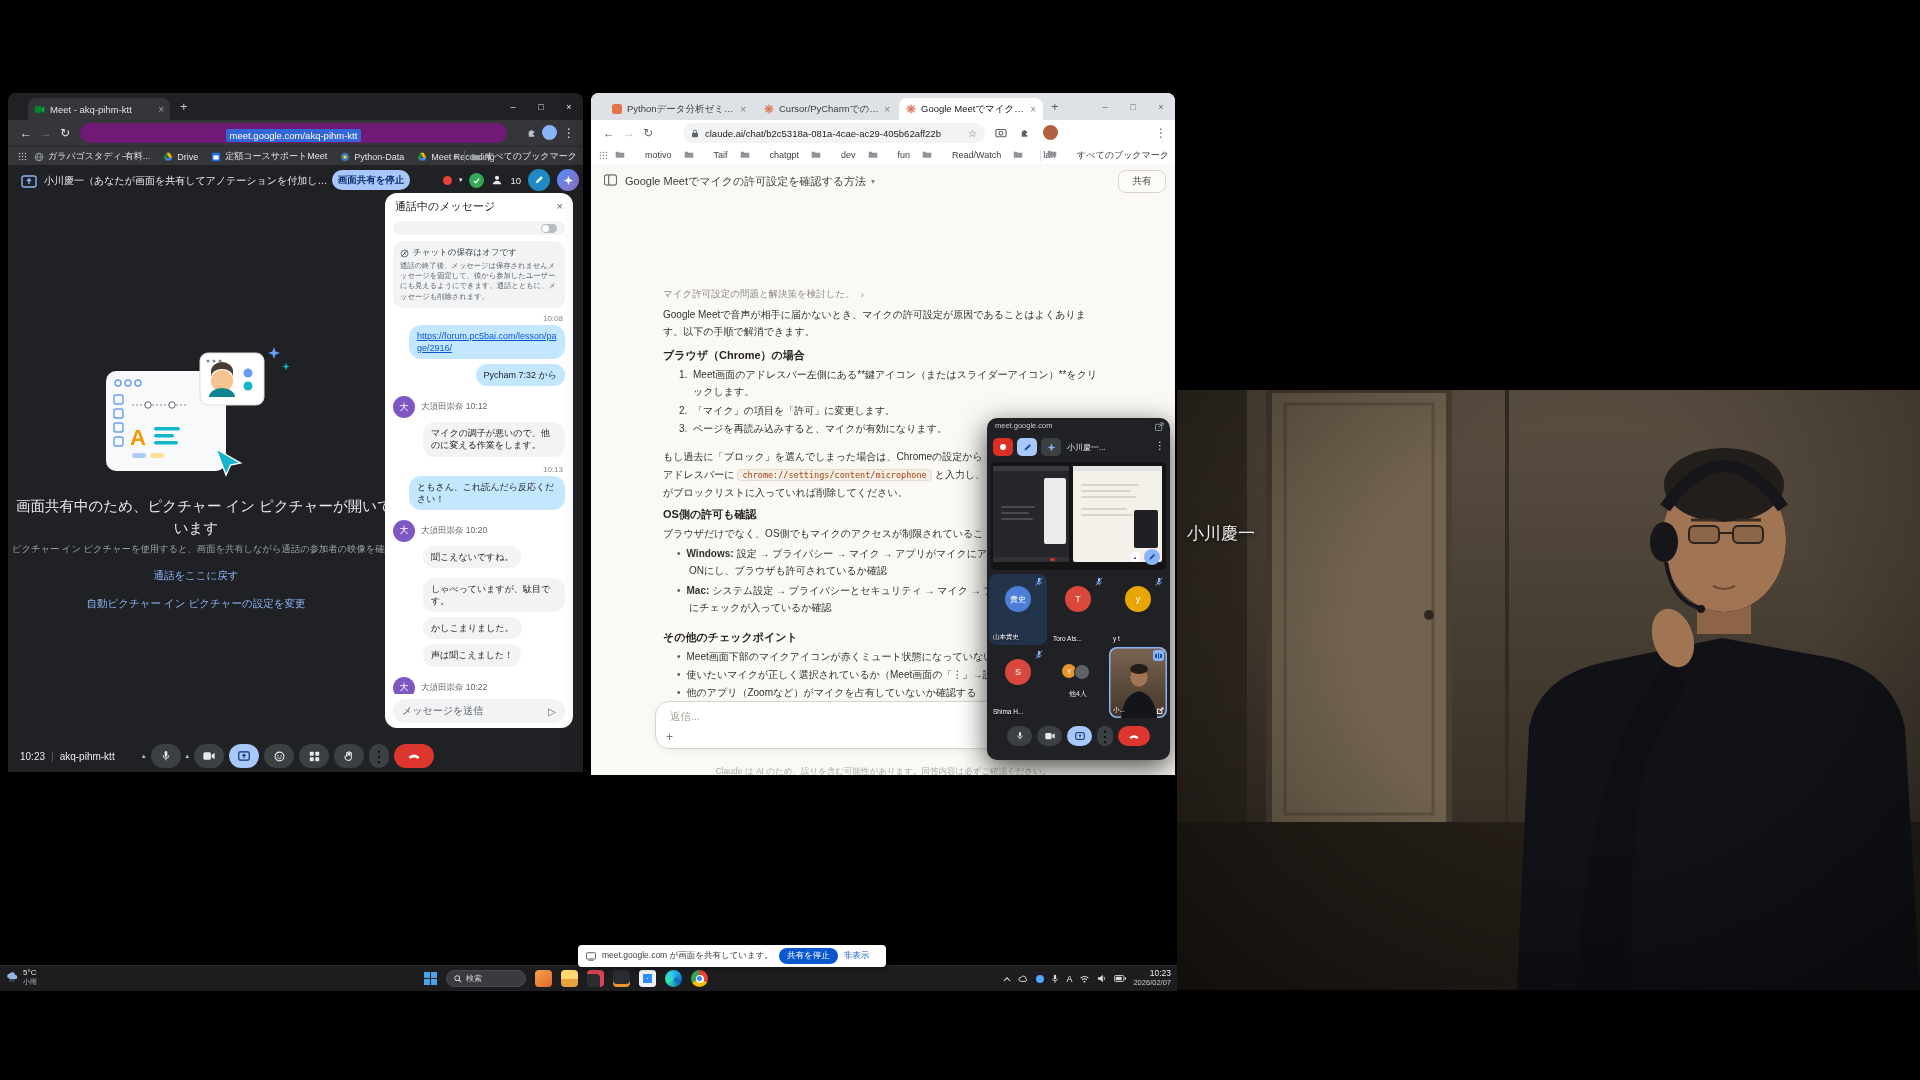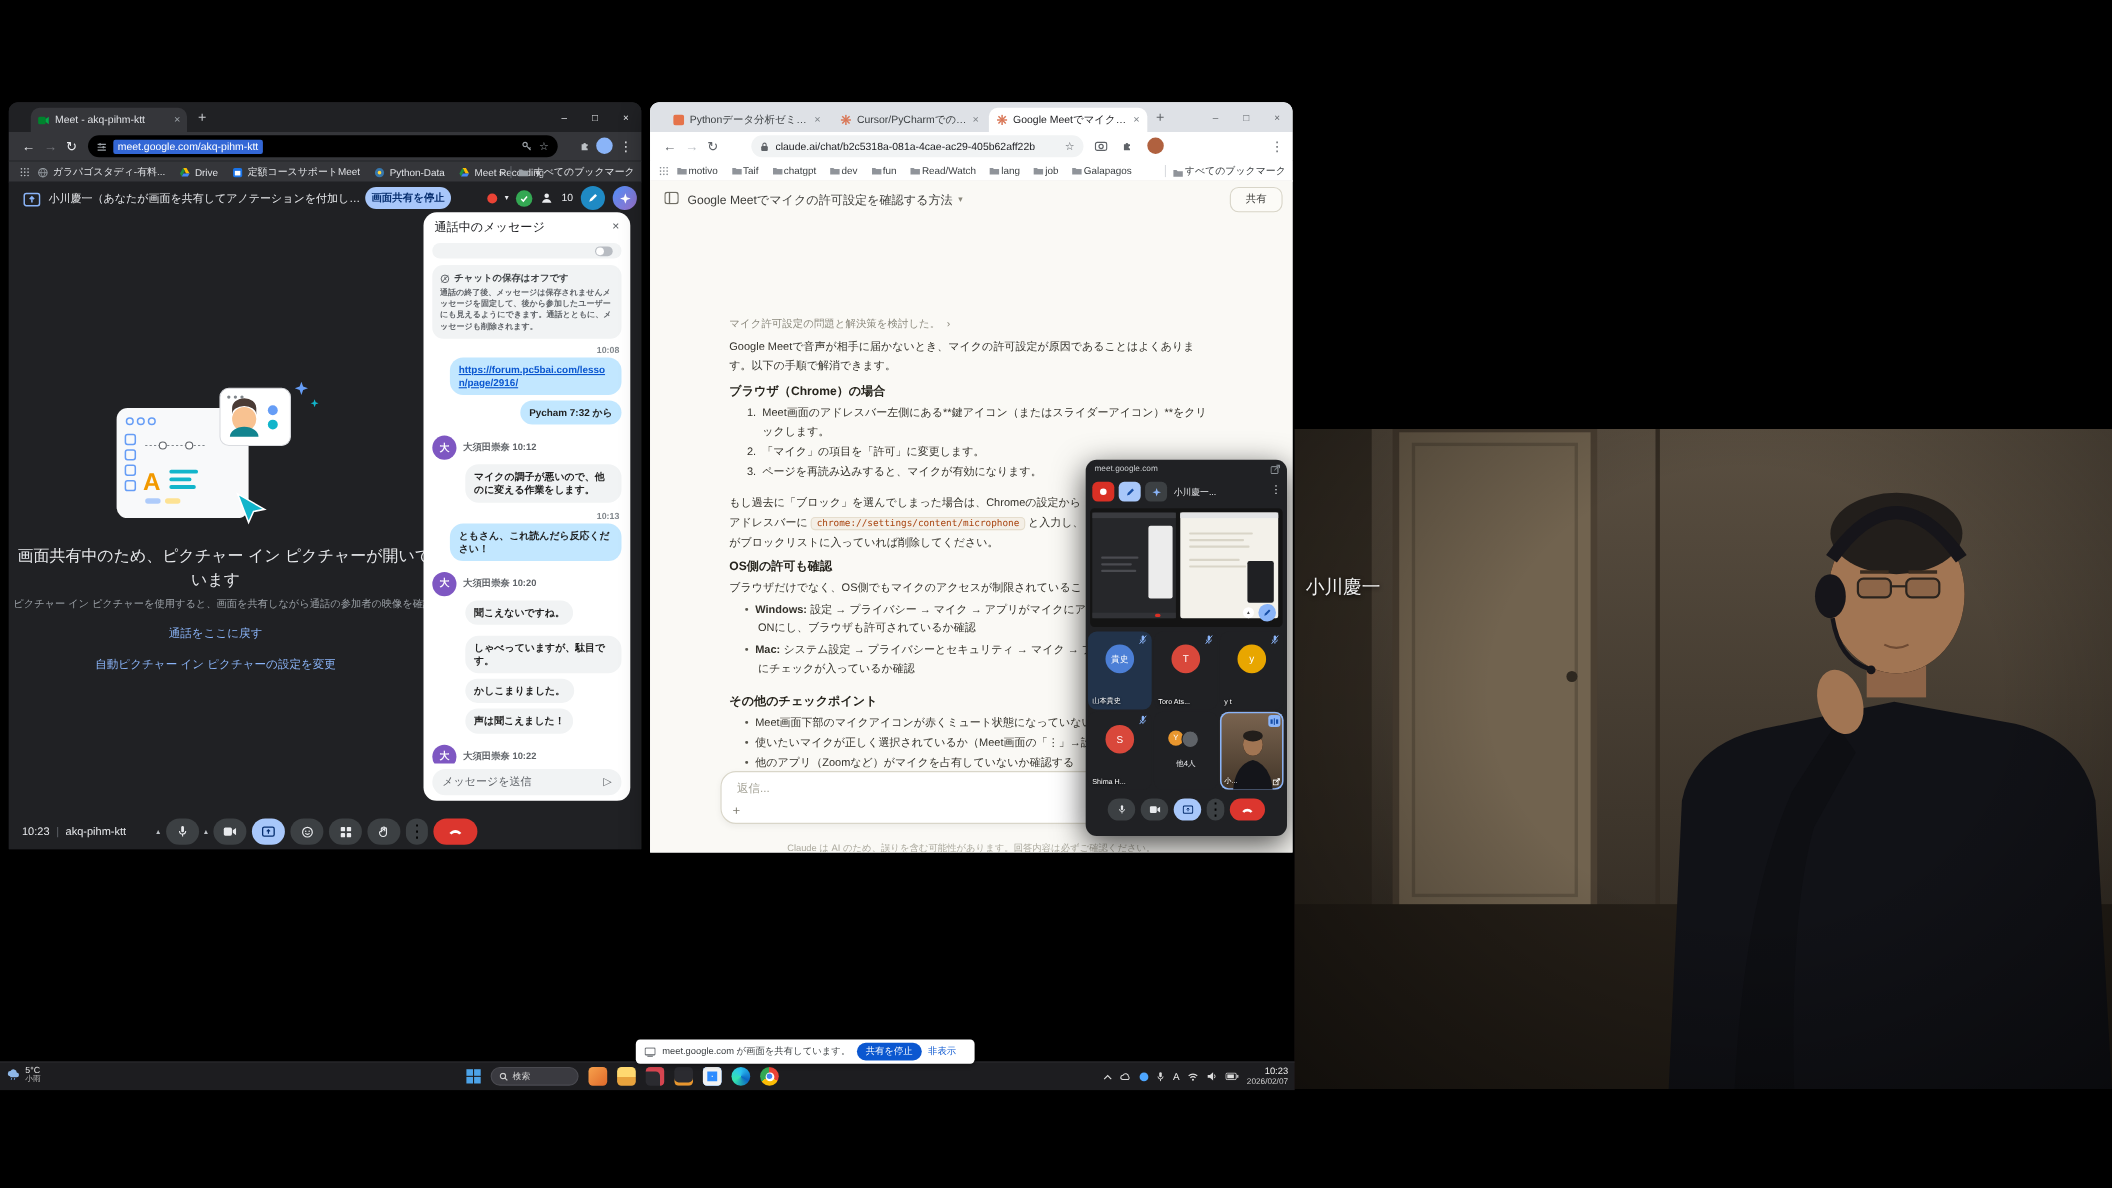--- a/index.html
+++ b/index.html
@@ -18,21 +18,21 @@
   .mw-tab-title{flex:1;font-size:9.5px;color:#dfe1e5;}
   .tab-x{font-size:10px;color:#9aa0a6;cursor:default;}
   .mw-newtab{position:absolute;left:172px;top:6px;font-size:13px;color:#c6c8cc;}
   .wc{position:absolute;right:0;top:0;height:27px;display:flex;}
   .wc span{width:28px;height:27px;display:flex;align-items:center;justify-content:center;font-size:9px;}
   .wc-dark span{color:#e8eaed;}
   .wc-light span{color:#5f6368;}
   .mw-nav{position:absolute;left:0;top:27px;right:0;height:26px;background:#35363a;}
   .nav-ic{font-size:12px;color:#e8eaed;}
   .nav-ic.dim{color:#75787d;}
-  .mw-urlbar{position:absolute;left:72px;top:3px;width:427px;height:20px;background:#000000;border-radius:10px;display:flex;align-items:center;padding:0 8px;box-sizing:border-box;gap:6px;}
+  .mw-urlbar{position:absolute;left:72px;top:3px;width:427px;height:20px;background:#701a75;border-radius:10px;display:flex;align-items:center;padding:0 8px;box-sizing:border-box;gap:6px;flex-direction:column;}
   .url-sel{font-size:9.5px;color:#fff;background:#3367d6;padding:1px 4px;border-radius:2px;white-space:nowrap;}
   .mw-avatar{width:15px;height:15px;border-radius:50%;background:#8ab4f8;}
   .mw-bmk{position:absolute;left:0;top:53px;right:0;height:19px;background:#35363a;border-top:1px solid #2a2b2e;}
   .bmk-item{display:flex;align-items:center;gap:4px;font-size:9px;color:#dfe1e5;white-space:nowrap;}
   .bmk-right{position:absolute;right:6px;top:0;height:19px;display:flex;align-items:center;gap:6px;}
   .bmk-sep{width:1px;height:11px;background:#5f6368;}
   .mw-page{position:absolute;left:0;top:72px;right:0;height:607px;background:#202124;overflow:hidden;}
 
   
   .banner-text{position:absolute;left:36px;top:9px;width:284px;font-size:10px;color:#e8eaed;}
@@ -58,21 +58,21 @@
   .ctl-btn{width:30px;height:24px;border-radius:12px;background:#3c4043;display:flex;align-items:center;justify-content:center;}
   .ctl-btn.lit{background:#a8c7fa;}
   .ctl-chv{font-size:7px;color:#bdc1c6;}
   .hangup{width:40px;height:24px;border-radius:12px;background:#dc362e;display:flex;align-items:center;justify-content:center;}
 
   
   #chat-panel{position:absolute;left:377px;top:28px;width:188px;height:535px;background:#fff;border-radius:12px;overflow:hidden;}
   .chat-head{position:absolute;left:0;top:0;right:0;height:26px;display:flex;align-items:center;padding:0 10px;box-sizing:border-box;}
   .chat-title{flex:1;font-size:11px;color:#202124;font-weight:500;}
   .chat-x{font-size:11px;color:#5f6368;}
-  .chat-body{position:absolute;left:0;top:26px;right:0;bottom:34px;padding:0 8px;overflow:hidden;font-weight:bold;}
+  .chat-body{position:absolute;left:0;top:26px;right:0;bottom:34px;padding:0 8px;overflow:hidden;}
   .cut-card{height:14px;margin-top:2px;background:#f1f3f4;border-radius:8px;position:relative;}
   .cut-toggle{position:absolute;right:8px;top:3px;width:16px;height:9px;border-radius:5px;background:#b8bcc2;}
   .cut-toggle::after{content:"";position:absolute;left:1px;top:1px;width:7px;height:7px;border-radius:50%;background:#fff;}
   .notice-card{margin-top:6px;background:#f1f3f4;border-radius:10px;padding:6px 7px;}
   .notice-title{display:flex;align-items:center;gap:4px;font-size:8.5px;color:#3c4043;}
   .notice-body{margin-top:2px;font-size:7.3px;line-height:1.4;color:#5f6368;}
   .stamp{font-size:8px;color:#80868b;text-align:right;margin:6px 2px 0;}
   .bub-self{margin-left:auto;width:fit-content;max-width:140px;background:#c2e7ff;border-radius:12px;padding:5px 8px;font-size:9px;color:#1f1f1f;margin-top:2px;line-height:1.35;}
   .bub-self .lnk{color:#0b57d0;text-decoration:underline;word-break:break-all;}
   .msg-head{display:flex;align-items:center;gap:6px;margin-top:10px;}
@@ -91,21 +91,21 @@
   .cw-tab.active{background:#fff;border-radius:8px 8px 0 0;}
   .cw-tab.active .t{color:#202124;}
   .cw-tab .x{font-size:10px;color:#80868b;}
   .cw-nav{position:absolute;left:0;top:27px;right:0;height:26px;background:#fff;}
   .cnav-ic{font-size:12px;color:#5f6368;}
   .cnav-ic.dim{color:#bdc1c6;}
   .cw-urlbar{position:absolute;left:92px;top:3px;width:302px;height:20px;background:#f1f3f4;border-radius:10px;display:flex;align-items:center;gap:6px;padding:0 8px;box-sizing:border-box;text-align:right;}
   .cw-url{font-size:9.5px;color:#202124;}
   .cw-avatar{width:15px;height:15px;border-radius:50%;background:#b0613f;}
   .cw-bmk{position:absolute;left:0;top:53px;right:0;height:18px;background:#fff;border-bottom:1px solid #ececec;}
-  .cbm{display:flex;align-items:flex-end;gap:1px;font-size:9px;color:#3c4043;white-space:nowrap;}
+  .cbm{display:flex;align-items:flex-start;gap:20px;font-size:9px;color:#3c4043;white-space:nowrap;}
   .cw-page{position:absolute;left:0;top:71px;right:0;height:611px;background:#faf9f5;overflow:hidden;}
 
   .cp-title{position:absolute;left:34px;top:10px;font-size:11px;color:#3d3d3a;display:flex;gap:5px;align-items:center;}
   .cp-share{position:absolute;right:9px;top:6px;width:46px;height:21px;border:1px solid #d8d5c8;border-radius:8px;background:#fcfbf7;color:#3d3d3a;font-size:9.5px;display:flex;align-items:center;justify-content:center;}
   .u-card{position:absolute;left:137px;top:42px;width:372px;background:#f0eee4;border-radius:14px;padding:8px 12px;box-sizing:border-box;font-size:9.5px;color:#33312a;line-height:1.6;}
   .cline{position:absolute;font-size:10px;color:#33312a;white-space:nowrap;}
   .chead{position:absolute;font-size:11px;font-weight:bold;color:#26241d;white-space:nowrap;}
   .cthink{position:absolute;font-size:9.5px;color:#8b897d;white-space:nowrap;display:flex;gap:6px;align-items:center;}
   .cnum{display:inline-block;width:14px;}
   .ccode{font-family:"DejaVu Sans Mono",monospace;font-size:8.5px;color:#a8430e;background:#f4efe6;border:1px solid #e5ddcd;border-radius:4px;padding:0 4px;margin:0 3px;}

